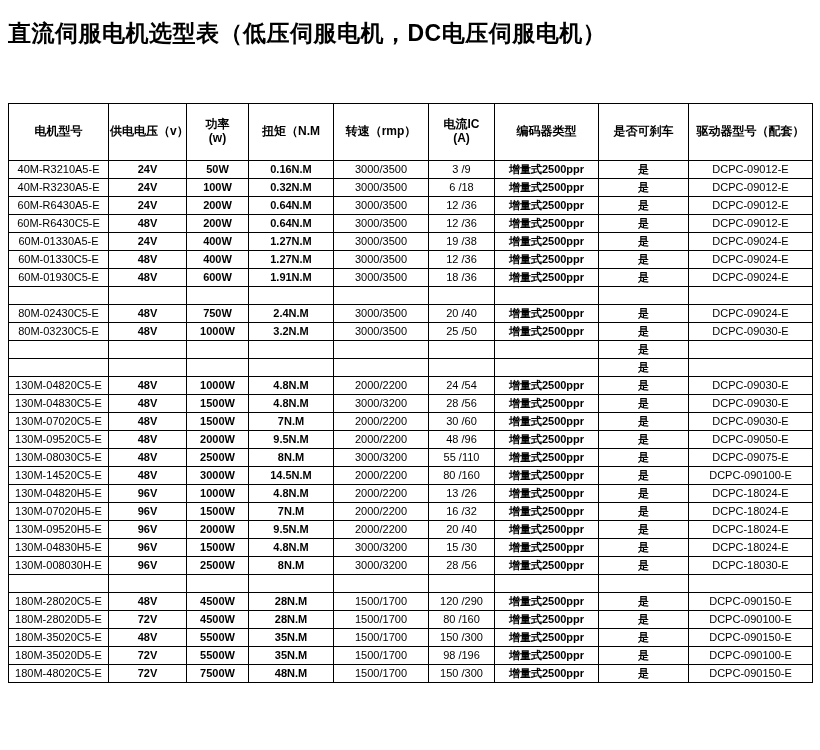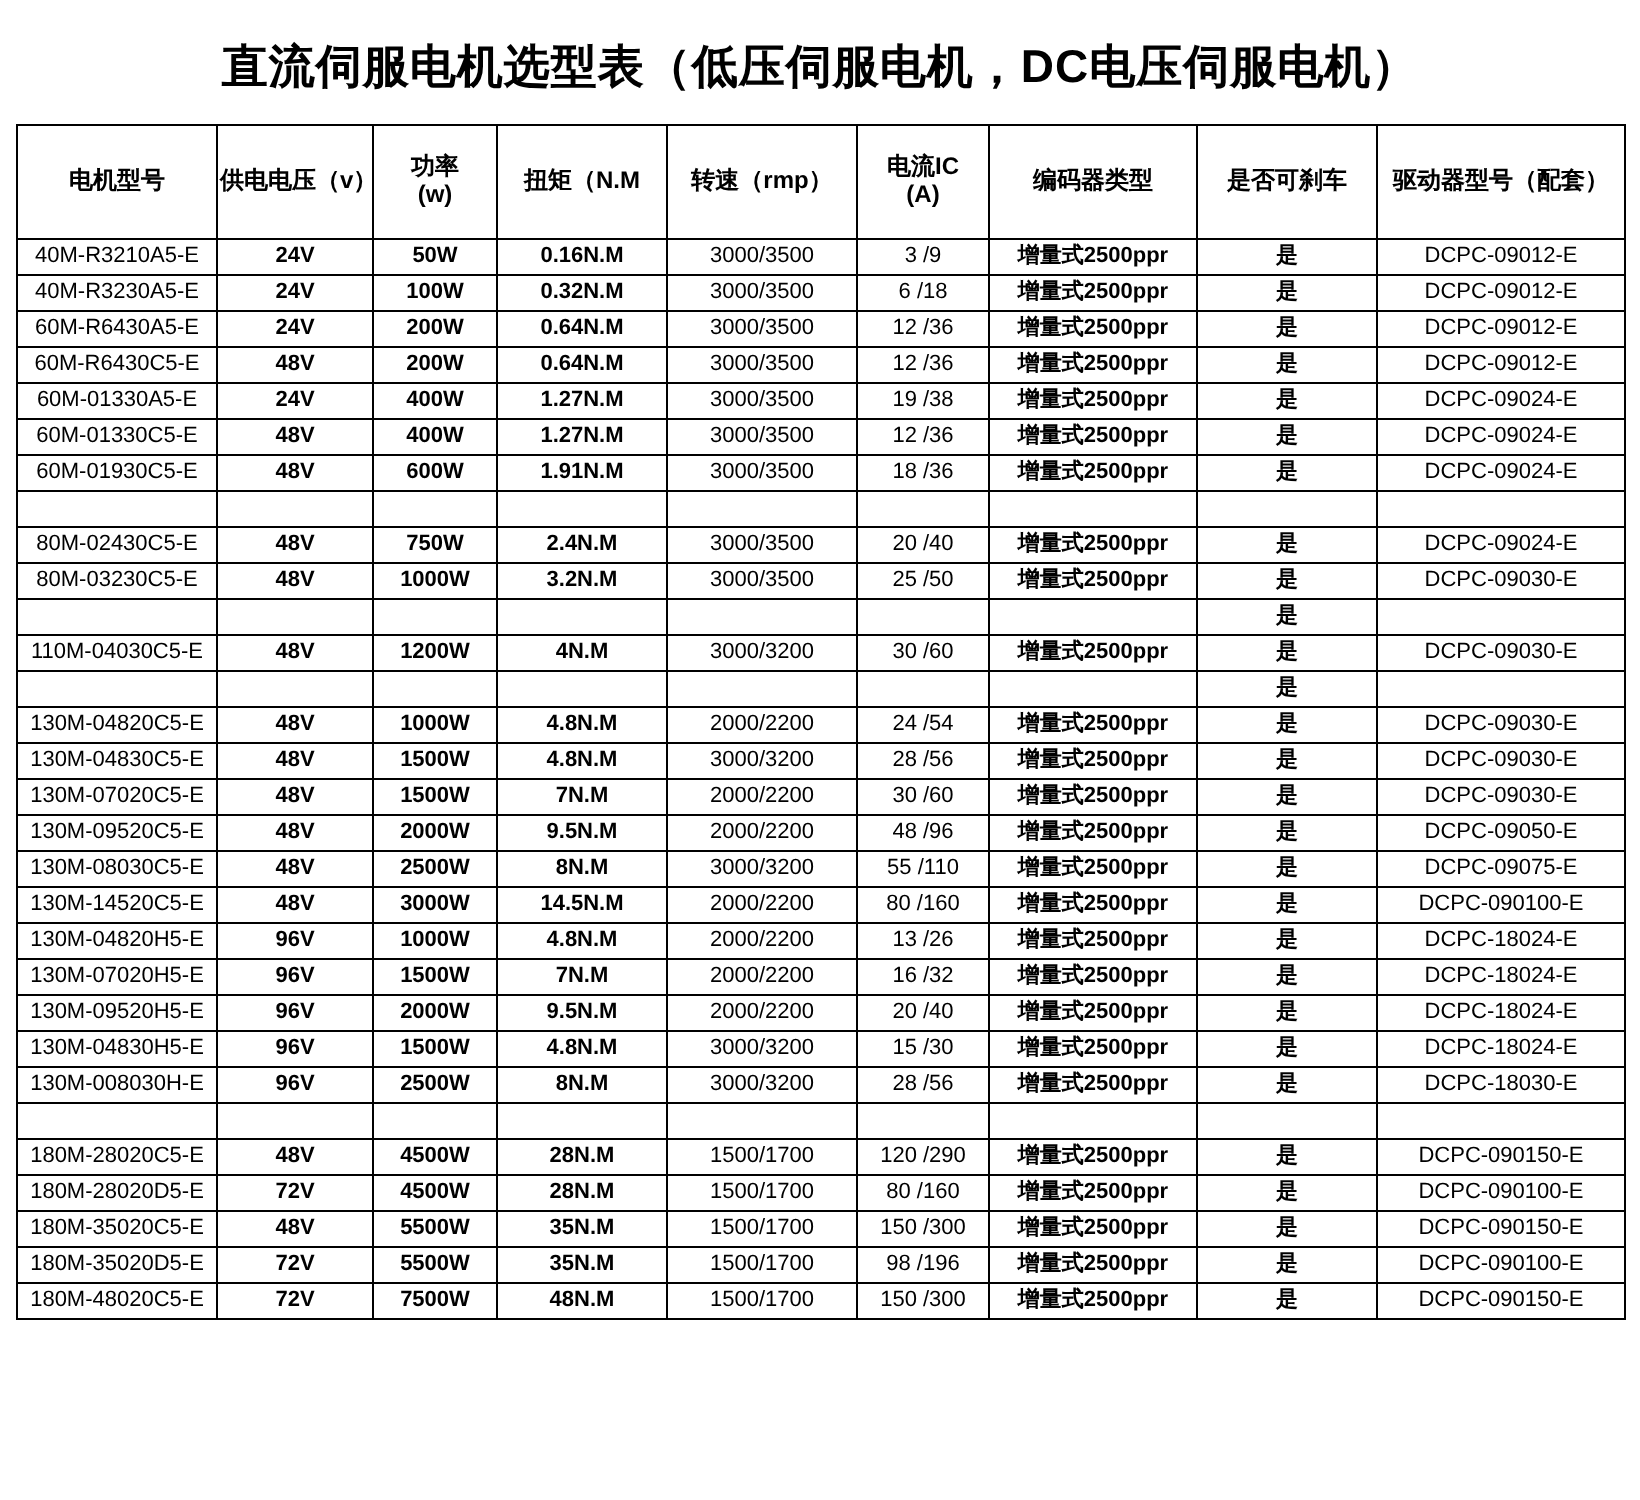--- a/index.html
+++ b/index.html
@@ -15,33 +15,33 @@
     overflow: hidden;
   }
   .page {
     width: 820px;
     height: 750px;
     position: relative;
     box-sizing: border-box;
     padding: 0 8px;
   }
   .title {
-    text-align: center;
     font-size: 23px;
     font-weight: bold;
     letter-spacing: 0.5px;
     padding: 20px 0 14px 0;
     line-height: 1.2;
     color: #000;
   }
   table.spec {
     border-collapse: collapse;
     width: 804px;
     table-layout: fixed;
     font-size: 11px;
+    margin-top: 41px;
   }
   table.spec th, table.spec td {
     border: 1px solid #000;
     padding: 0;
     text-align: center;
     vertical-align: middle;
     line-height: 1.15;
     height: 17px;
     overflow: hidden;
     white-space: nowrap;
@@ -246,31 +246,20 @@
           <td class="b"></td>
           <td class="b"></td>
           <td class="b"></td>
           <td></td>
           <td></td>
           <td class="b"></td>
           <td class="b">是</td>
           <td></td>
         </tr>
         <tr>
-          <td class="model">110M-04030C5-E</td>
-          <td class="b">48V</td>
-          <td class="b">1200W</td>
-          <td class="b">4N.M</td>
-          <td>3000/3200</td>
-          <td>30 /60</td>
-          <td class="b">增量式2500ppr</td>
-          <td class="b">是</td>
-          <td>DCPC-09030-E</td>
-        </tr>
-        <tr>
           <td class="model"></td>
           <td class="b"></td>
           <td class="b"></td>
           <td class="b"></td>
           <td></td>
           <td></td>
           <td class="b"></td>
           <td class="b">是</td>
           <td></td>
         </tr>

